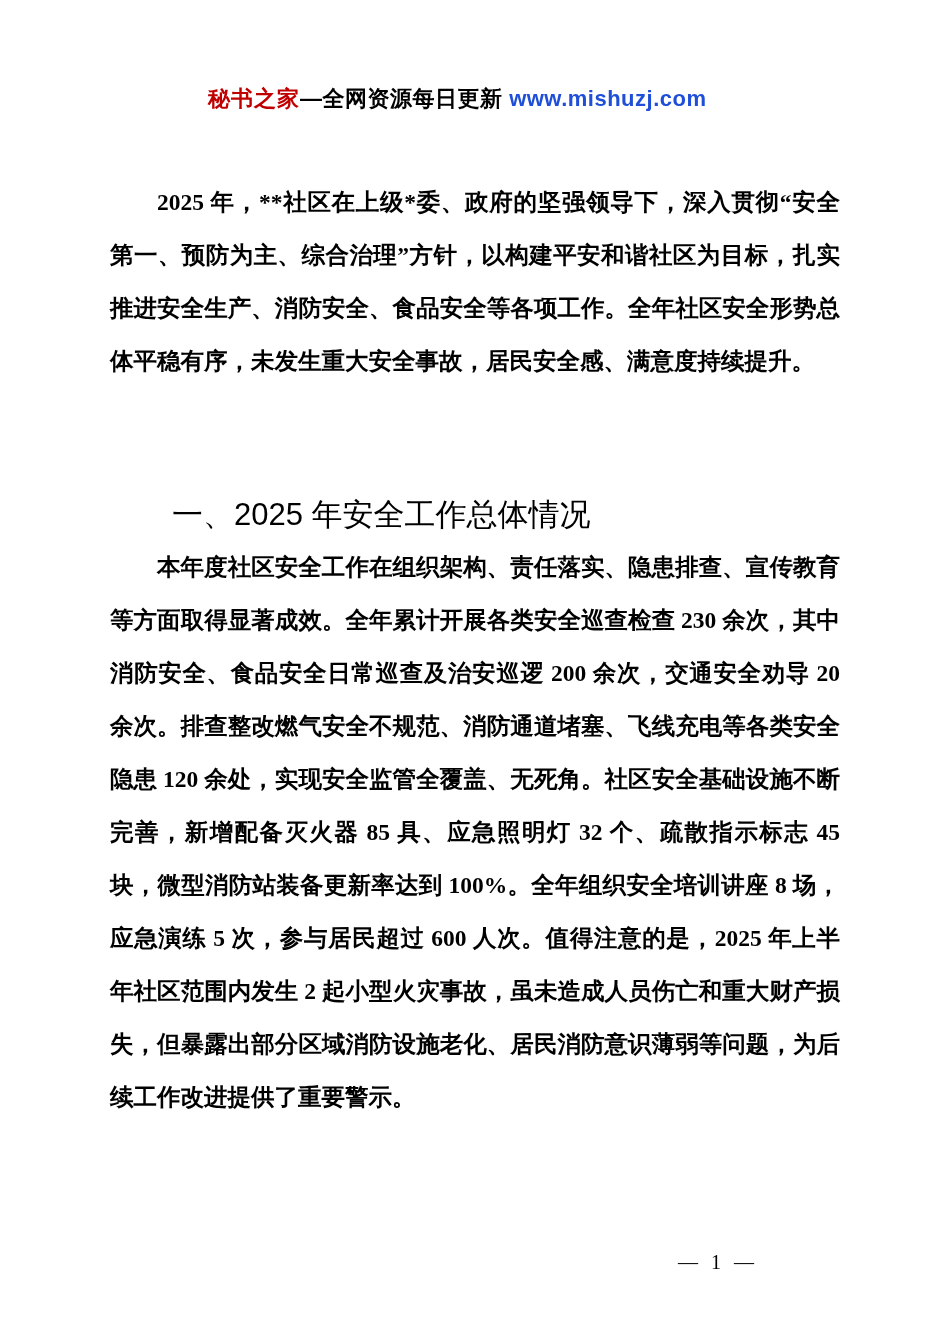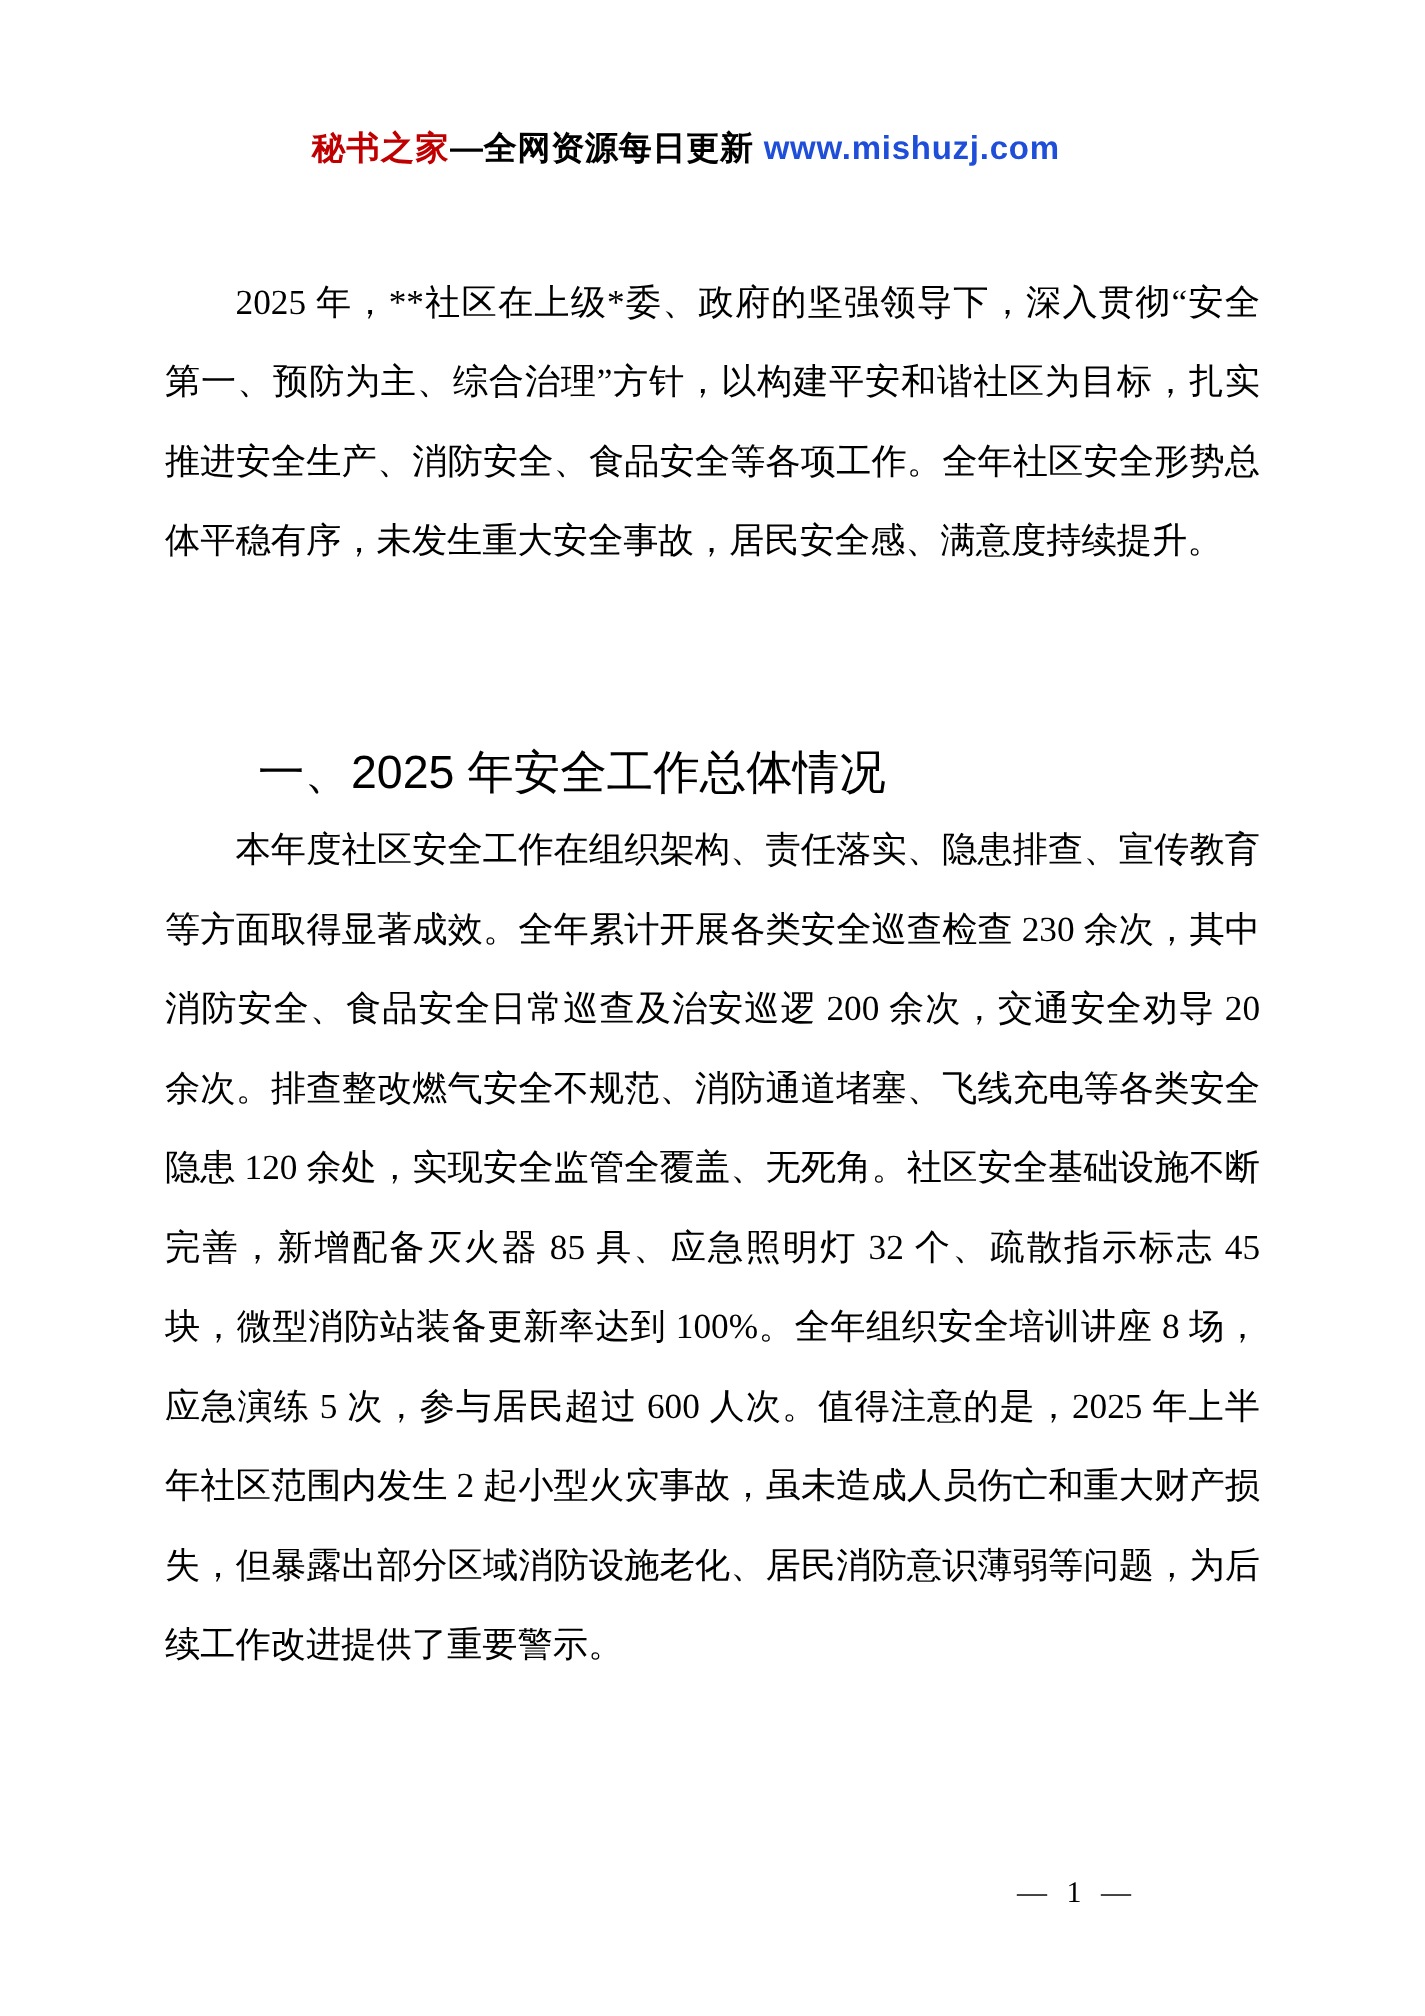--- a/index.html
+++ b/index.html
@@ -56,20 +56,21 @@
     width: 730px;
   }
   p.para {
     margin: 0;
     font-size: 23.5px;
     line-height: 53px;
     text-align: justify;
     text-justify: inter-ideograph;
     text-indent: 2em;
     font-family: "Liberation Serif", "DejaVu Serif", serif;
+    font-weight: bold;
   }
   p.heading {
     margin: 0;
     font-size: 31px;
     line-height: 53px;
     text-indent: 2em;
     font-family: "Liberation Sans", "DejaVu Sans", sans-serif;
     font-weight: normal;
   }
   .block-gap {

